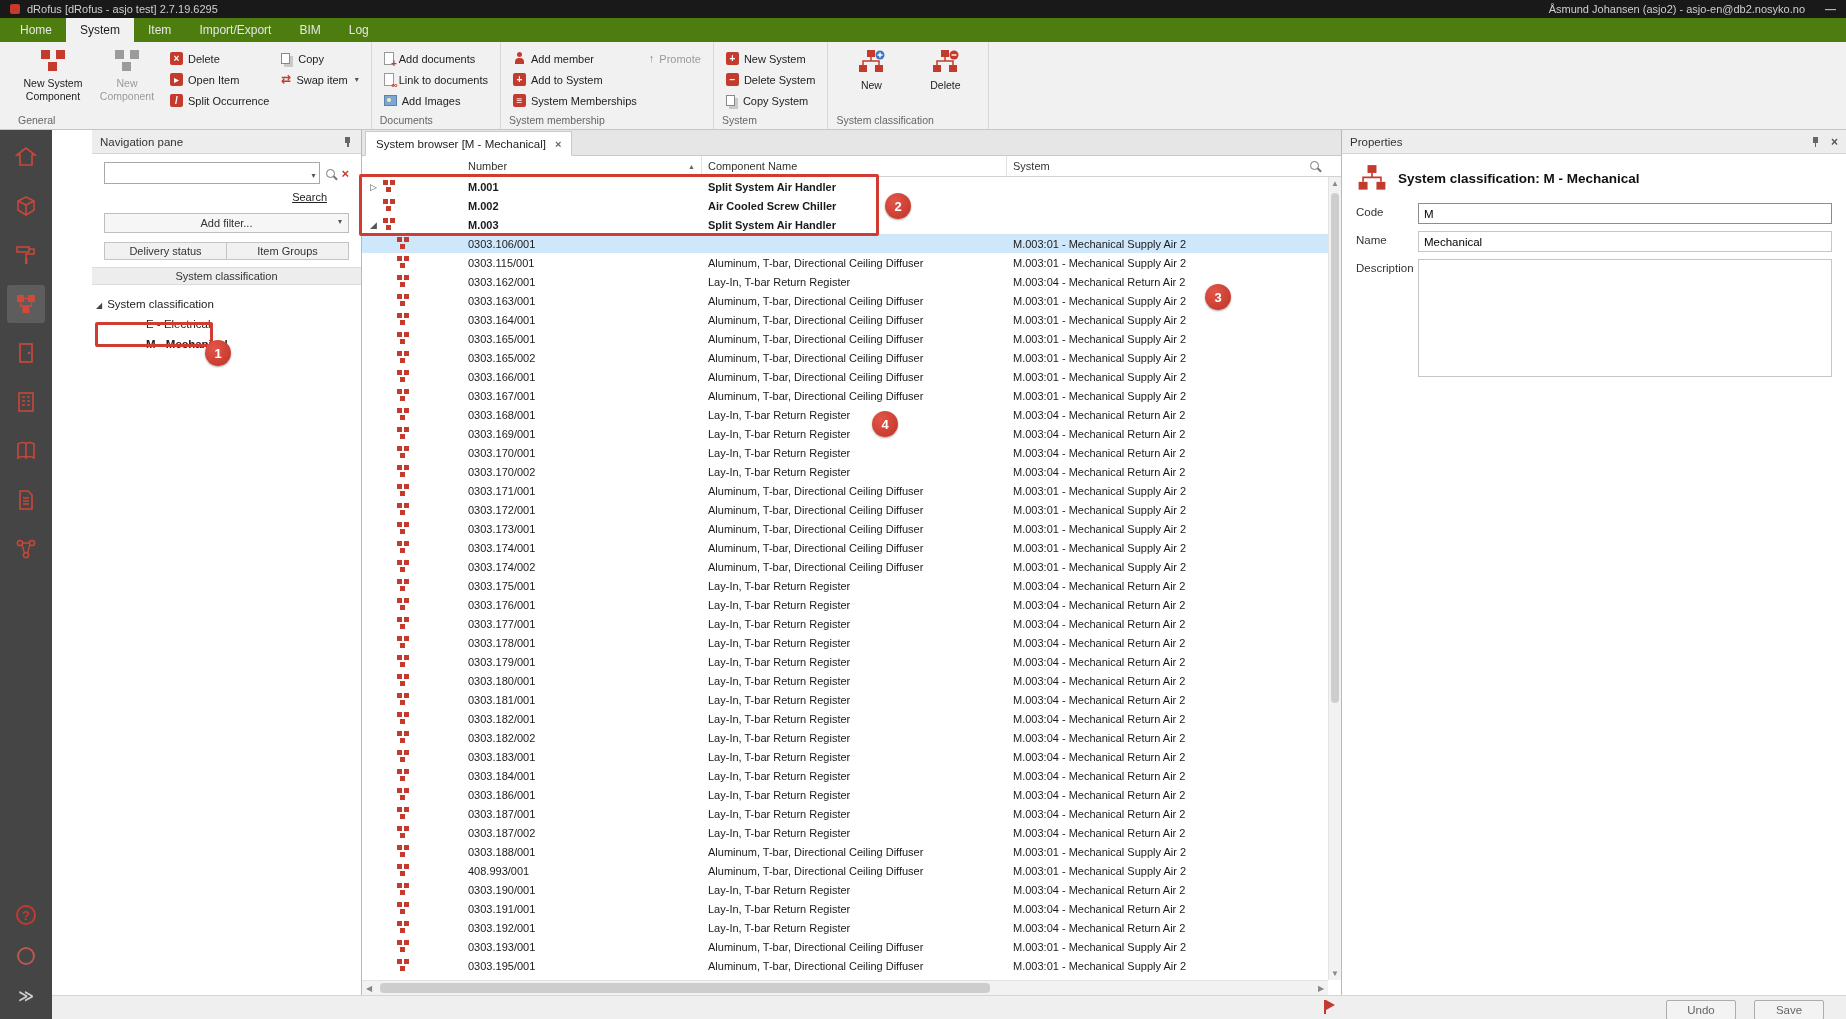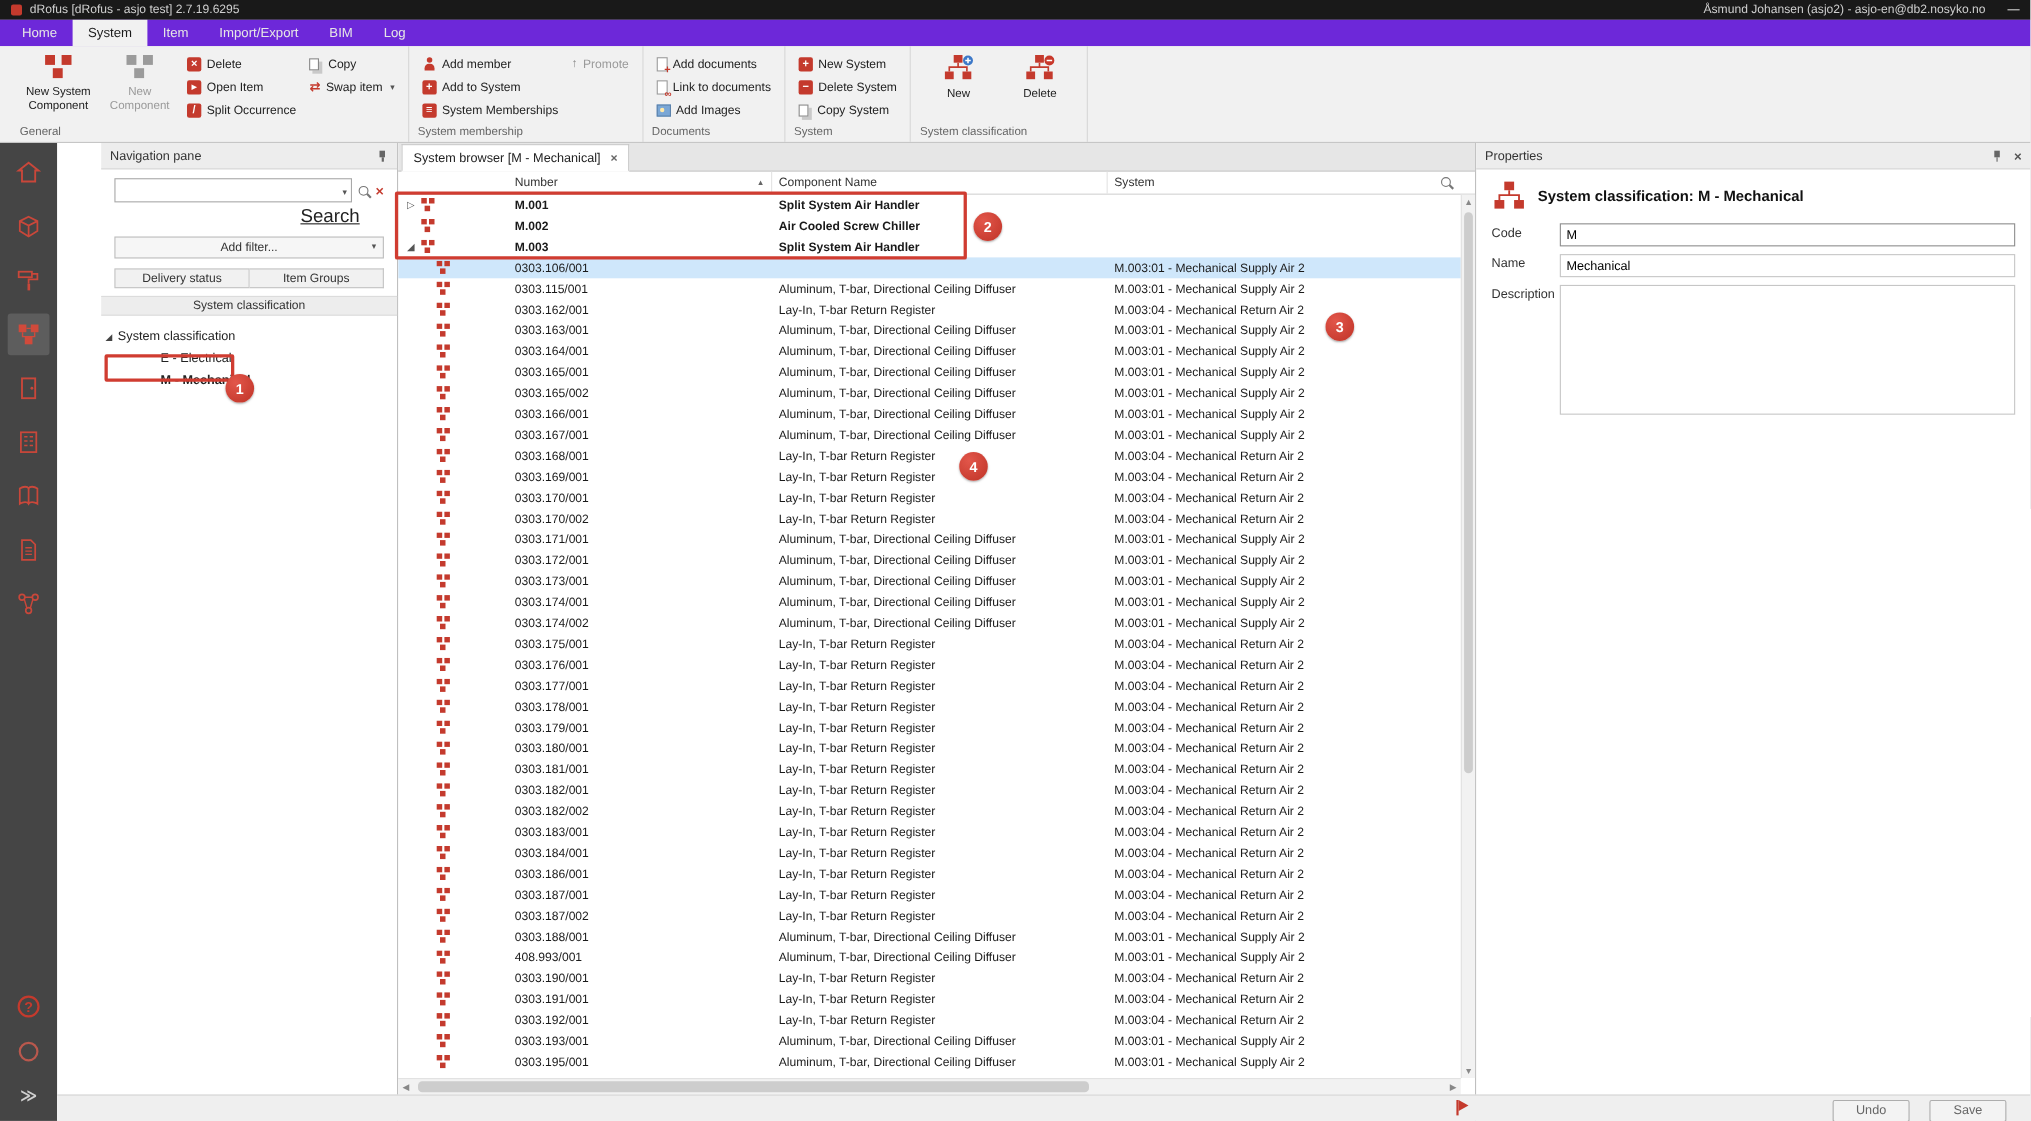--- a/index.html
+++ b/index.html
@@ -15,21 +15,21 @@
   .window{position:relative;width:1846px;height:1019px;background:#e8e8e8;overflow:hidden;}
 
   
   .titlebar{position:absolute;left:0;top:0;right:0;height:18px;background:#191919;color:#cfcfcf;
     display:flex;align-items:center;padding:0 10px;font-size:11px;}
   .app-icon{width:10px;height:10px;background:var(--red);border-radius:2px;margin-right:7px;flex:none;}
   .titlebar .spacer{flex:1;}
   .min-glyph{margin-left:20px;color:#bbb;font-weight:bold;cursor:default;}
 
   
-  .menubar{position:absolute;left:0;top:18px;right:0;height:24px;background:#6d28d9;display:flex;padding-left:6px;}
+  .menubar{position:absolute;left:0;top:18px;right:0;height:24px;background:#4d7c0f;display:flex;padding-left:6px;}
   .mtab{padding:0 14px;line-height:24px;font-size:12px;color:#e6e6e6;}
   .mtab.active{background:var(--ribbon-bg);color:#1b1b1b;}
 
   
   .ribbon{position:absolute;left:0;top:42px;right:0;height:88px;background:var(--ribbon-bg);
     border-bottom:1px solid #c6c6c6;display:flex;padding-left:10px;}
   .rgroup{display:flex;flex-direction:column;border-right:1px solid #d8d8d8;padding:2px 8px 0 8px;}
   .rgroup-content{flex:1;display:flex;align-items:flex-start;gap:4px;}
   .rgroup-label{height:16px;text-align:left;font-size:10.5px;color:#666;line-height:15px;}
   .bigbtn{width:70px;display:flex;flex-direction:column;align-items:center;text-align:center;
@@ -83,21 +83,21 @@
   .pin::before{content:"";position:absolute;left:3px;top:1px;width:5px;height:6px;background:#666;}
   .pin::after{content:"";position:absolute;left:5px;top:7px;width:1.5px;height:4px;background:#666;}
   .x-glyph{color:#555;font-size:12px;font-weight:bold;margin-left:10px;}
   .search-row{margin:8px 12px 0 12px;display:flex;align-items:center;gap:6px;}
   .search-box{flex:1;height:22px;border:1px solid #a8a8a8;display:flex;align-items:center;padding:0 4px;background:#fff;}
   .search-box input{flex:1;border:none;outline:none;font-size:11px;font-family:inherit;min-width:0;}
   .mag{width:9px;height:9px;border:1.6px solid #777;border-radius:50%;position:relative;flex:none;}
   .mag::after{content:"";position:absolute;width:5px;height:1.6px;background:#777;right:-4px;bottom:-2px;transform:rotate(45deg);}
   .clear-x{color:var(--red);font-weight:bold;font-size:13px;}
   .search-link-row{text-align:right;padding-right:34px;margin-top:3px;}
-  .search-link{font-size:17px;color:#222;text-decoration:underline;}
+  .search-link{font-size:11px;color:#222;text-decoration:underline;}
   .addfilter{margin:8px 12px 0 12px;height:20px;border:1px solid #bdbdbd;background:#f6f6f6;display:flex;
     align-items:center;justify-content:center;font-size:11px;color:#333;position:relative;}
   .addfilter .chev-abs{position:absolute;right:6px;top:3px;font-size:8px;color:#555;}
   .filter-tabs{margin:9px 12px 0 12px;display:flex;}
   .ftab{flex:1;height:18px;border:1px solid #c4c4c4;background:#f1f1f1;font-size:11px;color:#333;
     display:flex;align-items:center;justify-content:center;}
   .ftab + .ftab{border-left:none;}
   .section-header{margin-top:7px;height:18px;background:#ededed;border-top:1px solid #dcdcdc;border-bottom:1px solid #dcdcdc;
     display:flex;align-items:center;justify-content:center;font-size:11px;color:#333;}
   .tree{padding:9px 0 0 4px;font-size:11.5px;color:#222;}
@@ -240,60 +240,60 @@
           </div>
         </div>
       </div>
       <div class="rgroup-label">General</div>
     </div>
 
     <div class="rgroup">
       <div class="rgroup-content">
         <div class="smallcol">
           <div class="rbtn">
+            <span class="ic-doc"></span>
+            <span>Add documents</span>
+          </div>
+          <div class="rbtn">
+            <span class="ic-link"></span>
+            <span>Link to documents</span>
+          </div>
+          <div class="rbtn">
+            <span class="ic-img"></span>
+            <span>Add Images</span>
+          </div>
+        </div>
+      </div>
+      <div class="rgroup-label">Documents</div>
+    </div>
+
+    <div class="rgroup">
+      <div class="rgroup-content">
+        <div class="smallcol">
+          <div class="rbtn">
             <span class="ic-person"></span>
             <span>Add member</span>
           </div>
           <div class="rbtn">
             <span class="ic g-plus"></span>
             <span>Add to System</span>
           </div>
           <div class="rbtn">
             <span class="ic g-eq"></span>
             <span>System Memberships</span>
           </div>
         </div>
         <div class="smallcol">
           <div class="rbtn disabled">
             <span class="ic ic-up">↑</span>
             <span>Promote</span>
           </div>
         </div>
       </div>
       <div class="rgroup-label">System membership</div>
-    </div>
-
-    <div class="rgroup">
-      <div class="rgroup-content">
-        <div class="smallcol">
-          <div class="rbtn">
-            <span class="ic-doc"></span>
-            <span>Add documents</span>
-          </div>
-          <div class="rbtn">
-            <span class="ic-link"></span>
-            <span>Link to documents</span>
-          </div>
-          <div class="rbtn">
-            <span class="ic-img"></span>
-            <span>Add Images</span>
-          </div>
-        </div>
-      </div>
-      <div class="rgroup-label">Documents</div>
     </div>
 
     <div class="rgroup">
       <div class="rgroup-content">
         <div class="smallcol">
           <div class="rbtn">
             <span class="ic g-plus"></span>
             <span>New System</span>
           </div>
           <div class="rbtn">

